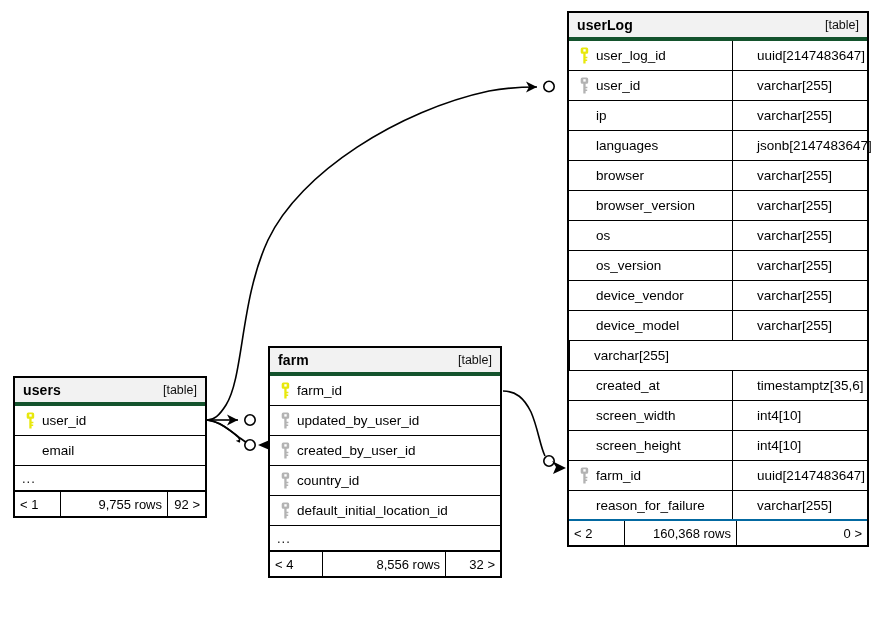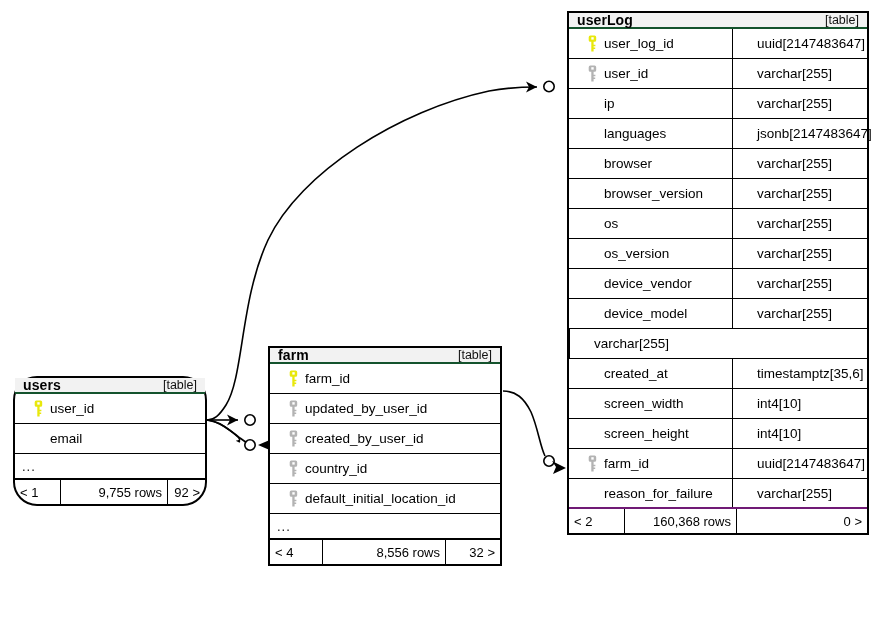--- a/index.html
+++ b/index.html
@@ -40,49 +40,49 @@
     box-sizing: border-box;
     font-size: 13.5px;
     color: #000000;
   }
 
   .tbl-header {
     display: flex;
     align-items: center;
     justify-content: space-between;
     background: #f2f2f2;
-    border-bottom: 2px solid #14532d;
+    border-bottom: 4px solid #14532d;
     box-sizing: border-box;
     padding: 0 8px;
-    height: 16px;
+    height: 28px;
   }
   .tbl-name {
     font-weight: bold;
     font-size: 14px;
     letter-spacing: 0.1px;
   }
   .tbl-tag {
     font-size: 12.5px;
     color: #111111;
   }
 
   .tbl-row {
     display: flex;
     align-items: stretch;
     border-bottom: 1.5px solid #000000;
     box-sizing: border-box;
     height: 30px;
   }
-  .tbl-row.last-col-row { border-bottom: 2px solid #701a75; }
+  .tbl-row.last-col-row { border-bottom: 2px solid #0369a1; }
 
   .col-name {
     display: flex;
     align-items: center;
     gap: 4px;
-    padding-left: 18px;
+    padding-left: 10px;
     box-sizing: border-box;
     flex: 1 1 auto;
     overflow: hidden;
     white-space: nowrap;
     text-align: right;
   }
   .col-type {
     display: flex;
     align-items: center;
     padding-left: 24px;
@@ -135,21 +135,20 @@
     left: 567px;
     top: 11px;
     width: 302px;
   }
   #table-userlog .col-type { width: 135px; min-width: 135px; }
 
   #table-users {
     left: 13px;
     top: 376px;
     width: 194px;
-    border-radius: 24px;
   }
   #table-farm {
     left: 268px;
     top: 346px;
     width: 234px;
   }
 
   #caption {
     position: absolute;
     left: 14px;

